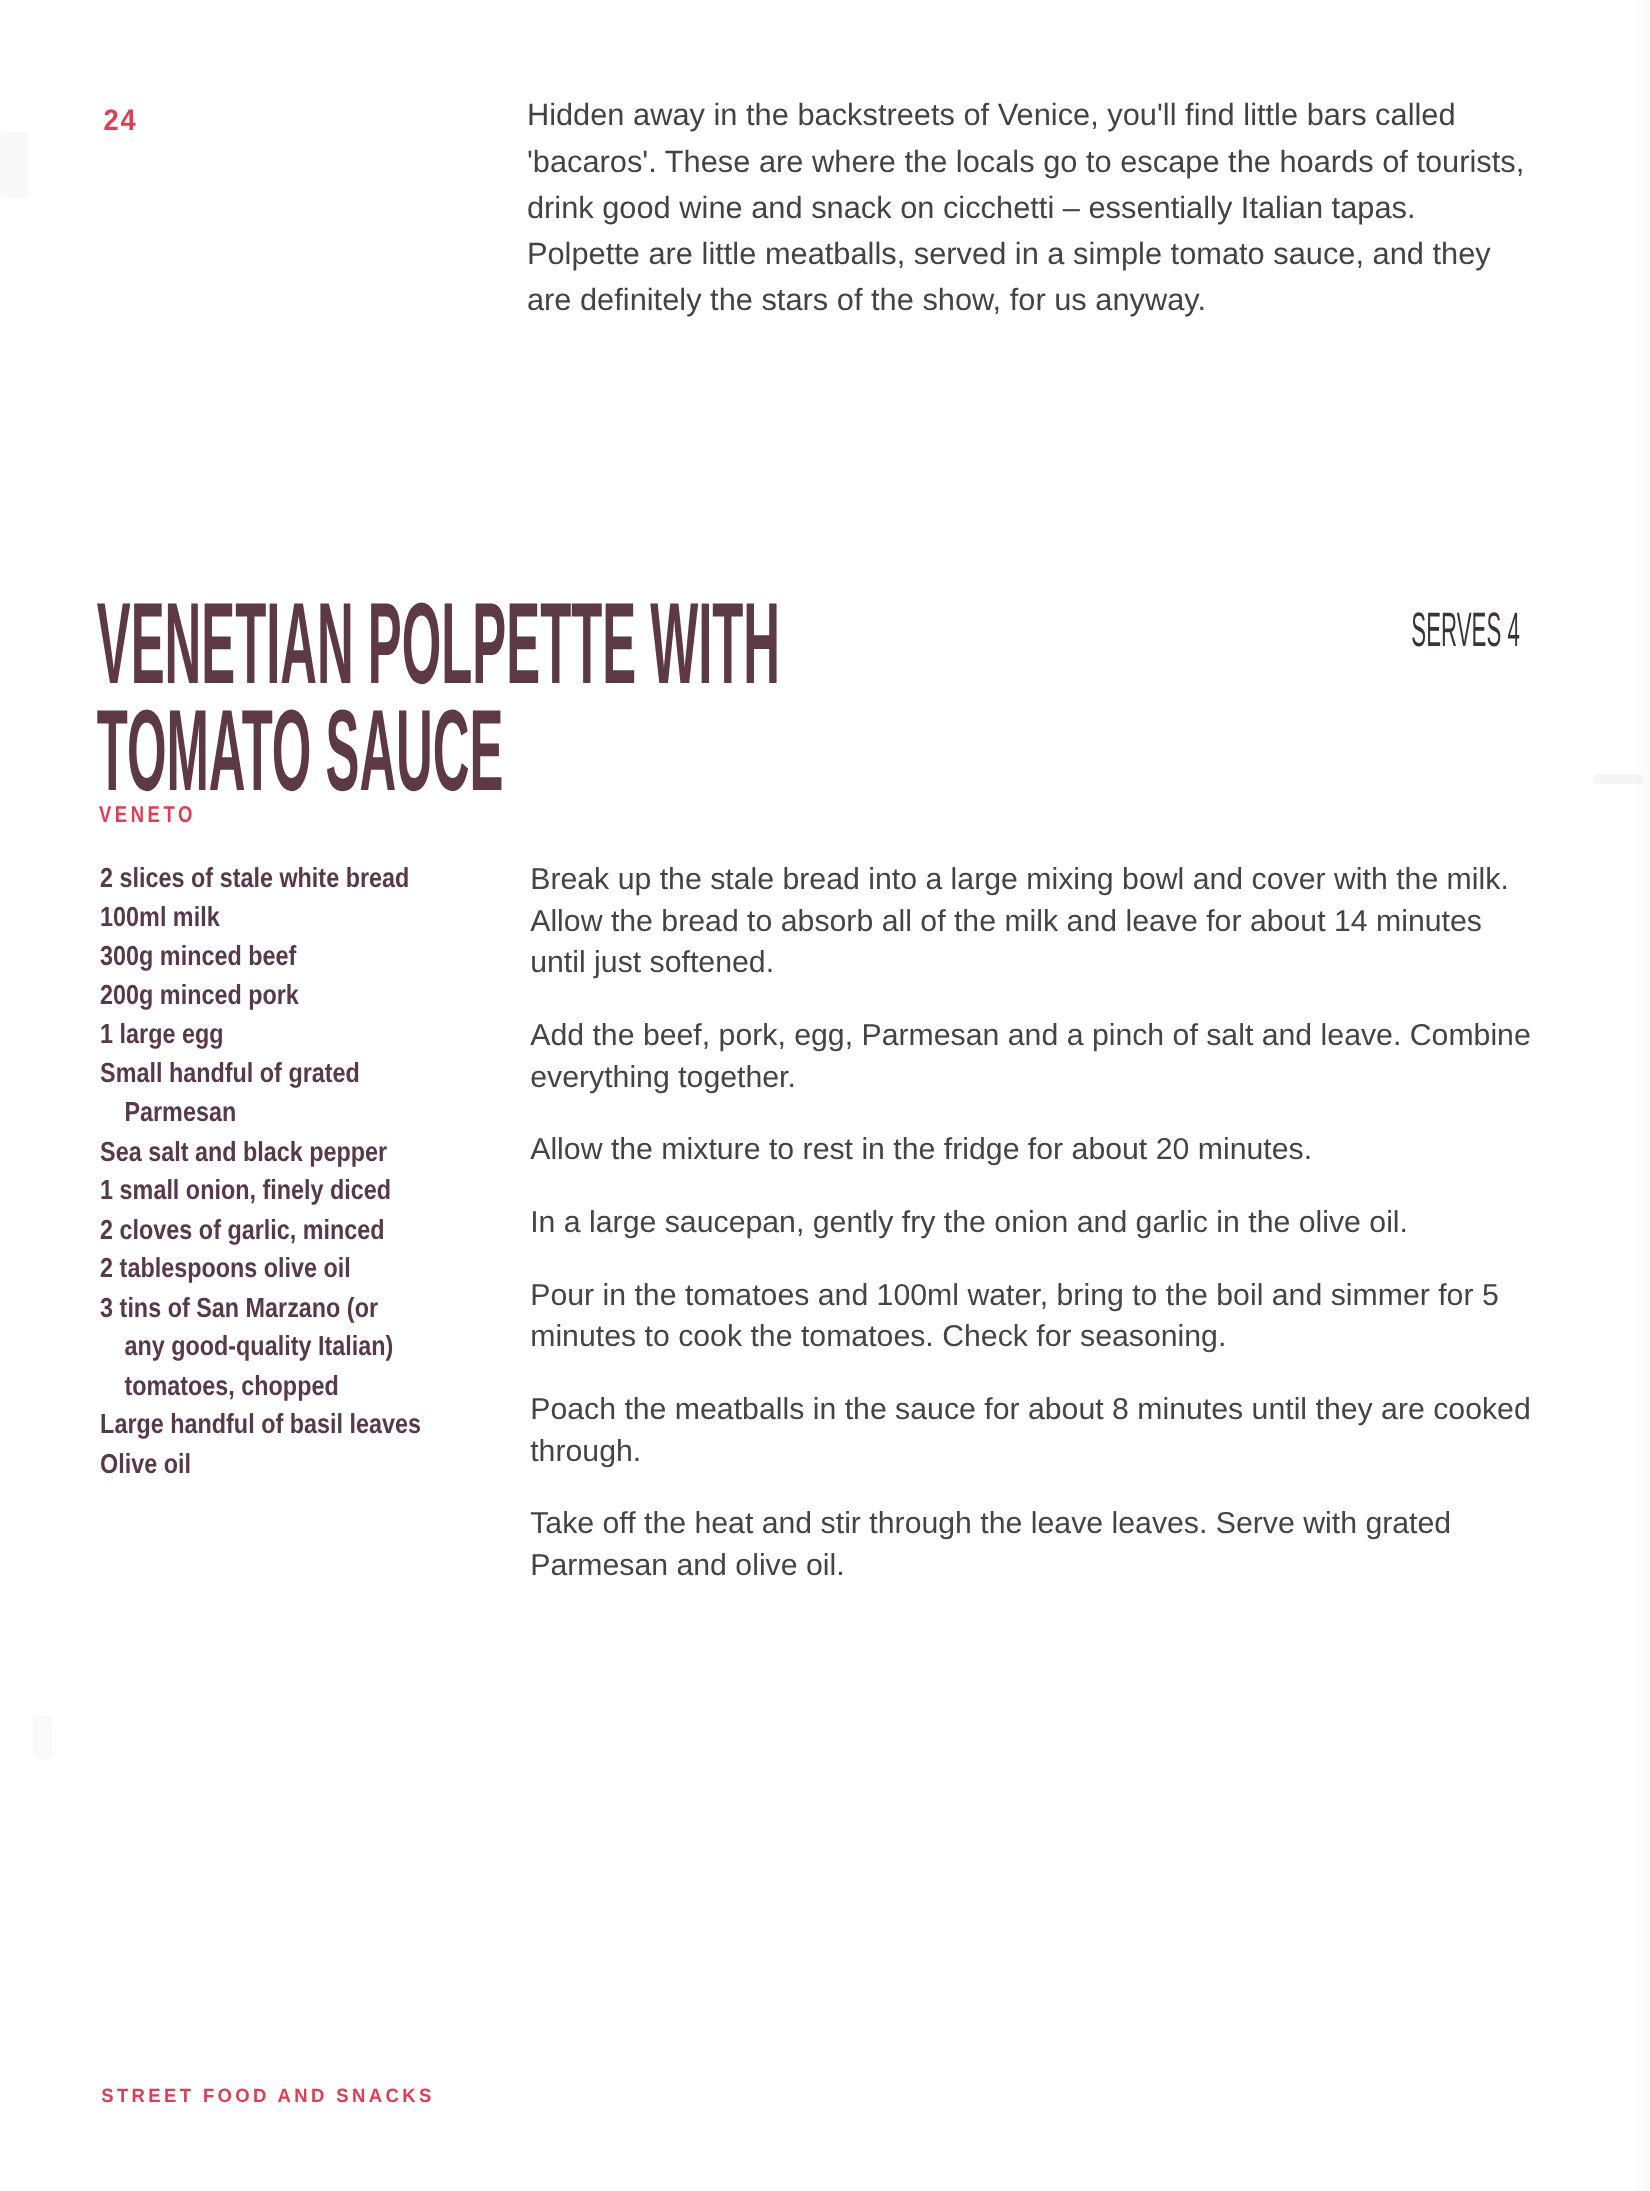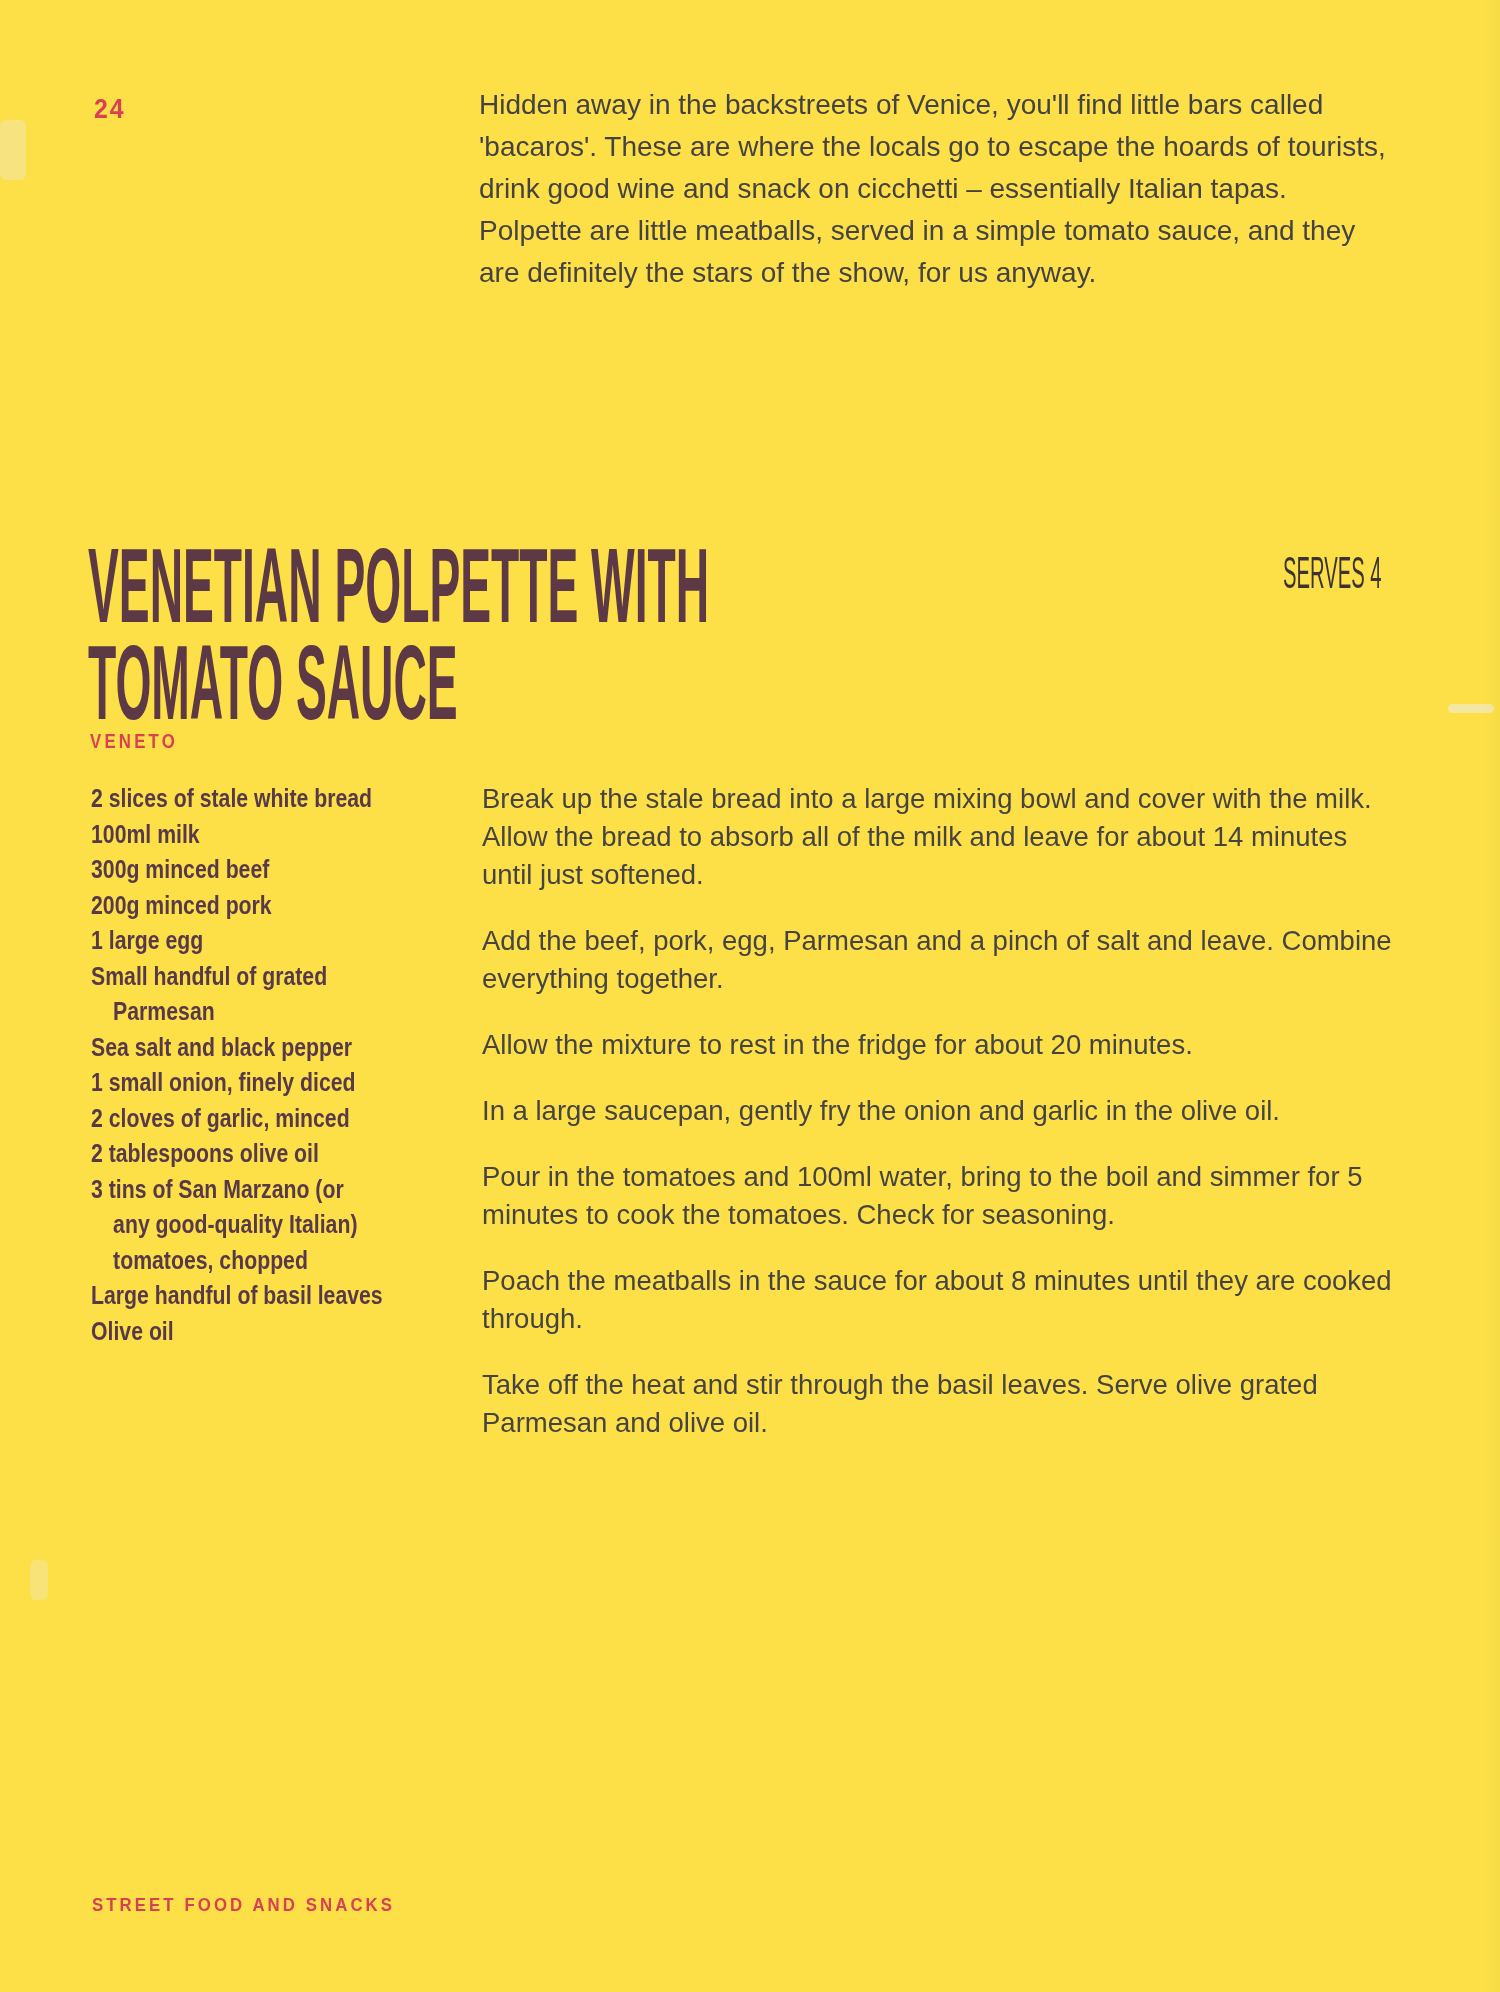--- a/index.html
+++ b/index.html
@@ -77,21 +77,21 @@
   .footer {
     position: absolute; left: 92px; top: 1895px;
     font-size: 17.5px; font-weight: bold; letter-spacing: 3.2px;
     transform: scaleX(.96); transform-origin: 0 0;
     white-space: nowrap;
   }
 </style>
 </head>
 <body>
 
-<div class="page" style="background: #fde047;">
+<div class="page" style="background: #ffffff;">
 
   <div class="smudge s1"></div>
   <div class="smudge s2"></div>
   <div class="smudge s3"></div>
 
   <div class="page-number" style="color: rgb(216, 64, 85);">24</div>
 
   <div class="intro">Hidden away in the backstreets of Venice, you'll find little bars called 'bacaros'. These are where the locals go to escape the hoards of tourists, drink good wine and snack on cicchetti – essentially Italian tapas. Polpette are little meatballs, served in a simple tomato sauce, and they are definitely the stars of the show, for us anyway.</div>
 
   <h1 class="title" style="color: rgb(92, 57, 69);">
@@ -122,18 +122,18 @@
       <div class="ing-line">Olive oil</div>
     </div>
 
   <div class="method">
       <p class="step">Break up the stale bread into a large mixing bowl and cover with the milk. Allow the bread to absorb all of the milk and leave for about 14 minutes until just softened.</p>
       <p class="step">Add the beef, pork, egg, Parmesan and a pinch of salt and leave. Combine everything together.</p>
       <p class="step">Allow the mixture to rest in the fridge for about 20 minutes.</p>
       <p class="step">In a large saucepan, gently fry the onion and garlic in the olive oil.</p>
       <p class="step">Pour in the tomatoes and 100ml water, bring to the boil and simmer for 5 minutes to cook the tomatoes. Check for seasoning.</p>
       <p class="step">Poach the meatballs in the sauce for about 8 minutes until they are cooked through.</p>
-      <p class="step">Take off the heat and stir through the basil leaves. Serve olive grated Parmesan and olive oil.</p>
+      <p class="step">Take off the heat and stir through the leave leaves. Serve with grated Parmesan and olive oil.</p>
     </div>
 
   <div class="footer" style="color: rgb(216, 64, 85);">STREET FOOD AND SNACKS</div>
 
 </div>
 
 </body></html>

